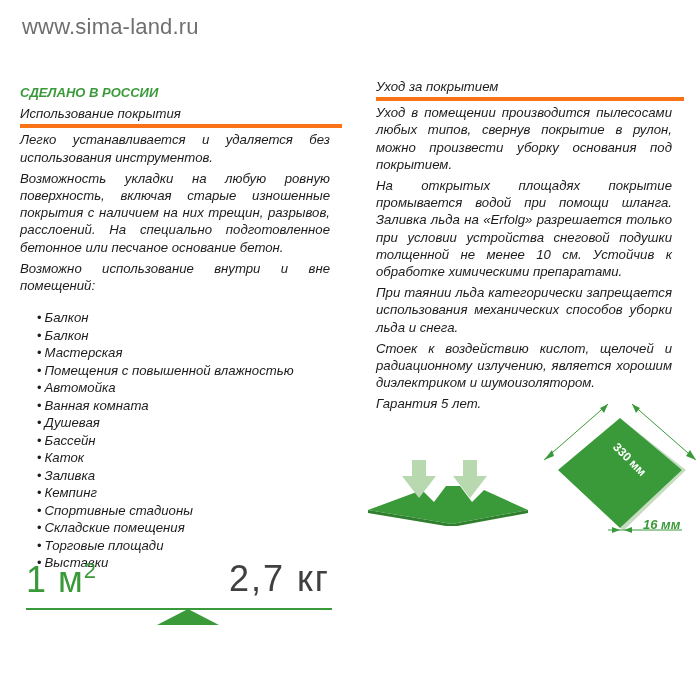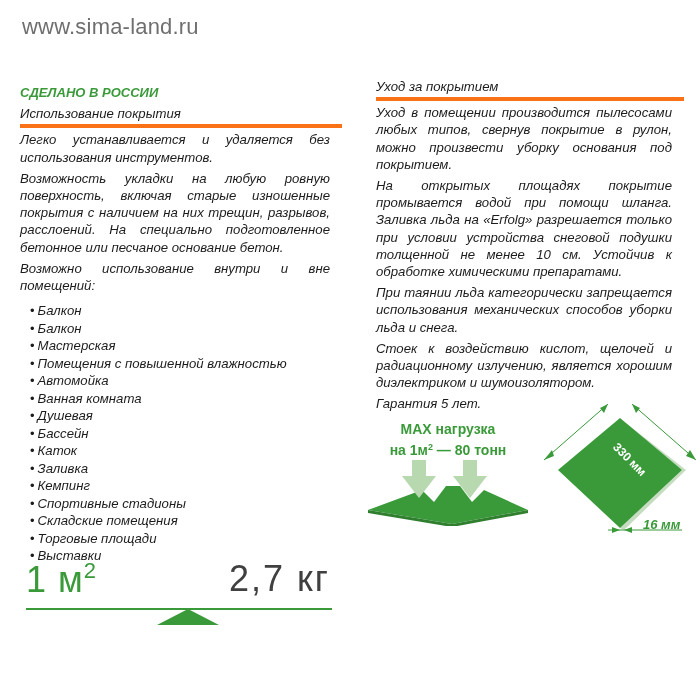--- a/index.html
+++ b/index.html
@@ -40,21 +40,21 @@
       padding-bottom: 2px;
       border-bottom: 4px solid #f97316;
       margin-bottom: 3px;
     }
     .para {
       text-align: justify;
       margin: 0 12px 4px 0;
     }
     ul.uses {
       list-style: none;
-      margin: 8px; padding: 0 0 0 2px;
+      margin: 15px; padding: 0 0 0 2px;
     }
     ul.uses li {
       height: 17.5px;
       line-height: 17.5px;
     }
     ul.uses li::before {
       content: "\2022";
       font-style: normal;
       margin-right: 3px;
       font-size: 13px;
@@ -176,24 +176,20 @@
 </div>
 
 <div class="scale">
   <div class="area"><span>1 м</span><sup>2</sup></div>
   <div class="weight">2,7 кг</div>
   <div class="beam"></div>
   <div class="fulcrum"></div>
 </div>
 
 <div class="load">
-  <div class="label">
-    <div>MAX нагрузка</div>
-    <div><span>на 1м</span><sup>2</sup><span> — 80 тонн</span></div>
-  </div>
   <svg width="164" height="66" viewBox="0 0 164 66">
 
     <polygon points="2,50 56,30 68,42 80,26 94,26 106,42 118,30 162,50 86,64" fill="#3a9a3a"></polygon>
     <polygon points="2,50 86,64 162,50 162,53 86,67 2,53" fill="#2f7f2f"></polygon>
 
     <polygon points="46,0 60,0 60,16 70,16 53,38 36,16 46,16" fill="#b8d8b0"></polygon>
     <polygon points="97,0 111,0 111,16 121,16 104,38 87,16 97,16" fill="#b8d8b0"></polygon>
   </svg>
 </div>
 

